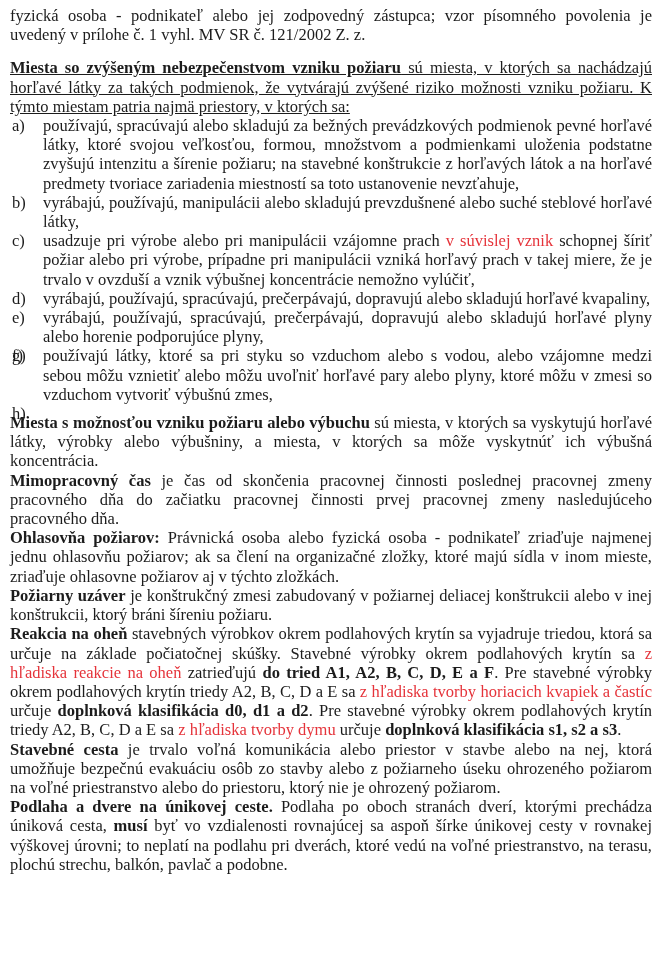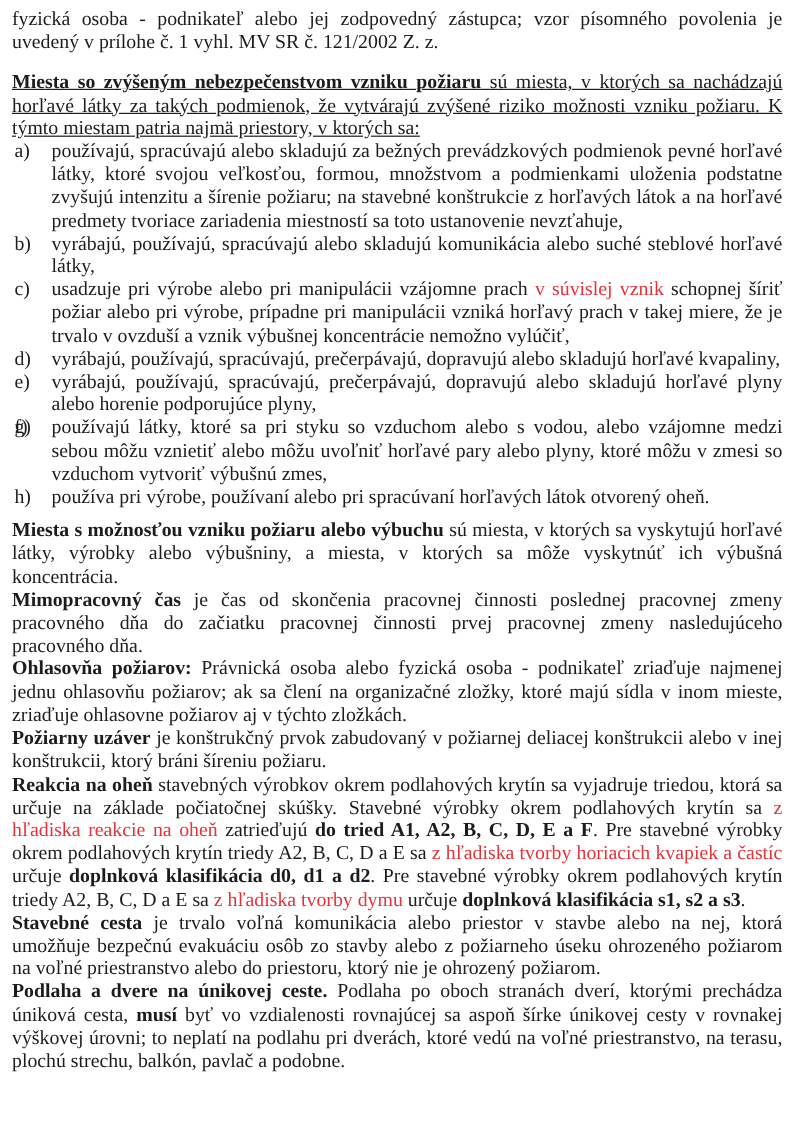--- a/index.html
+++ b/index.html
@@ -26,36 +26,36 @@
 <body>
 
 <div class="page">
 
   <p class="para"><span class="n">fyzická osoba - podnikateľ alebo jej zodpovedný zástupca; vzor písomného povolenia je uvedený v prílohe č. 1 vyhl. MV SR č. 121/2002 Z. z.</span></p>
 
   <p class="para gap-lg"><span class="b">Miesta so zvýšeným nebezpečenstvom vzniku požiaru</span><span class="n"> sú miesta, v ktorých sa nachádzajú horľavé látky za takých podmienok, že vytvárajú zvýšené riziko možnosti vzniku požiaru. K týmto miestam patria najmä priestory, v ktorých sa:</span></p>
 
   <div>
     <div class="li"><span class="marker">a)</span><span class="n">používajú, spracúvajú alebo skladujú za bežných prevádzkových podmienok pevné horľavé látky, ktoré svojou veľkosťou, formou, množstvom a podmienkami uloženia podstatne zvyšujú intenzitu a šírenie požiaru; na stavebné konštrukcie z horľavých látok a na horľavé predmety tvoriace zariadenia miestností sa toto ustanovenie nevzťahuje,</span></div>
-    <div class="li"><span class="marker">b)</span><span class="n">vyrábajú, používajú, spracúvajú alebo skladujú komunikácia alebo suché steblové horľavé látky,</span></div>
+    <div class="li"><span class="marker">b)</span><span class="n">vyrábajú, používajú, manipulácii alebo skladujú prevzdušnené alebo suché steblové horľavé látky,</span></div>
     <div class="li"><span class="marker">c)</span><span class="n">usadzuje pri výrobe alebo pri manipulácii vzájomne prach </span><span class="red">v súvislej vznik</span><span class="n"> schopnej šíriť požiar alebo pri výrobe, prípadne pri manipulácii vzniká horľavý prach v takej miere, že je trvalo v ovzduší a vznik výbušnej koncentrácie nemožno vylúčiť,</span></div>
     <div class="li"><span class="marker">d)</span><span class="n">vyrábajú, používajú, spracúvajú, prečerpávajú, dopravujú alebo skladujú horľavé kvapaliny,</span></div>
     <div class="li"><span class="marker">e)</span><span class="n">vyrábajú, používajú, spracúvajú, prečerpávajú, dopravujú alebo skladujú horľavé plyny alebo horenie podporujúce plyny,</span></div>
     <div class="li"><span class="marker">f)</span></div>
     <div class="li"><span class="marker">g)</span><span class="n">používajú látky, ktoré sa pri styku so vzduchom alebo s vodou, alebo vzájomne medzi sebou môžu vznietiť alebo môžu uvoľniť horľavé pary alebo plyny, ktoré môžu v zmesi so vzduchom vytvoriť výbušnú zmes,</span></div>
-    <div class="li"><span class="marker">h)</span><span class="n">používa pri výrobe, používaní alebo pri spracúvaní horľavých látok otvorený oheň.</span></div>
+    <div class="li"><span class="marker">h)</span></div>
   </div>
 
   <p class="para gap-sm"><span class="b">Miesta s možnosťou vzniku požiaru alebo výbuchu</span><span class="n"> sú miesta, v ktorých sa vyskytujú horľavé látky, výrobky alebo výbušniny, a miesta, v ktorých sa môže vyskytnúť ich výbušná koncentrácia.</span></p>
 
   <p class="para"><span class="b">Mimopracovný čas</span><span class="n"> je čas od skončenia pracovnej činnosti poslednej pracovnej zmeny pracovného dňa do začiatku pracovnej činnosti prvej pracovnej zmeny nasledujúceho pracovného dňa.</span></p>
 
   <p class="para"><span class="b">Ohlasovňa požiarov:</span><span class="n"> Právnická osoba alebo fyzická osoba - podnikateľ zriaďuje najmenej jednu ohlasovňu požiarov; ak sa člení na organizačné zložky, ktoré majú sídla v inom mieste, zriaďuje ohlasovne požiarov aj v týchto zložkách.</span></p>
 
-  <p class="para"><span class="b">Požiarny uzáver</span><span class="n"> je konštrukčný prvok zabudovaný v požiarnej deliacej konštrukcii alebo v inej konštrukcii, ktorý bráni šíreniu požiaru.</span></p>
+  <p class="para"><span class="b">Požiarny uzáver</span><span class="n"> je konštrukčný zmesi zabudovaný v požiarnej deliacej konštrukcii alebo v inej konštrukcii, ktorý bráni šíreniu požiaru.</span></p>
 
   <p class="para"><span class="b">Reakcia na oheň</span><span class="n"> stavebných výrobkov okrem podlahových krytín sa vyjadruje triedou, ktorá sa určuje na základe počiatočnej skúšky. Stavebné výrobky okrem podlahových krytín sa </span><span class="red">z hľadiska reakcie na oheň</span><span class="n"> zatrieďujú </span><span class="b">do tried A1, A2, B, C, D, E a F</span><span class="n">. Pre stavebné výrobky okrem podlahových krytín triedy A2, B, C, D a E sa </span><span class="red">z hľadiska tvorby horiacich kvapiek a častíc</span><span class="n"> určuje </span><span class="b">doplnková klasifikácia d0, d1 a d2</span><span class="n">. Pre stavebné výrobky okrem podlahových krytín triedy A2, B, C, D a E sa </span><span class="red">z hľadiska tvorby dymu</span><span class="n"> určuje </span><span class="b">doplnková klasifikácia s1, s2 a s3</span><span class="n">.</span></p>
 
   <p class="para"><span class="b">Stavebné cesta</span><span class="n"> je trvalo voľná komunikácia alebo priestor v stavbe alebo na nej, ktorá umožňuje bezpečnú evakuáciu osôb zo stavby alebo z požiarneho úseku ohrozeného požiarom na voľné priestranstvo alebo do priestoru, ktorý nie je ohrozený požiarom.</span></p>
 
   <p class="para"><span class="b">Podlaha a dvere na únikovej ceste.</span><span class="n"> Podlaha po oboch stranách dverí, ktorými prechádza úniková cesta, </span><span class="b">musí</span><span class="n"> byť vo vzdialenosti rovnajúcej sa aspoň šírke únikovej cesty v rovnakej výškovej úrovni; to neplatí na podlahu pri dverách, ktoré vedú na voľné priestranstvo, na terasu, plochú strechu, balkón, pavlač a podobne.</span></p>
 
 </div>
 
 </body></html>

